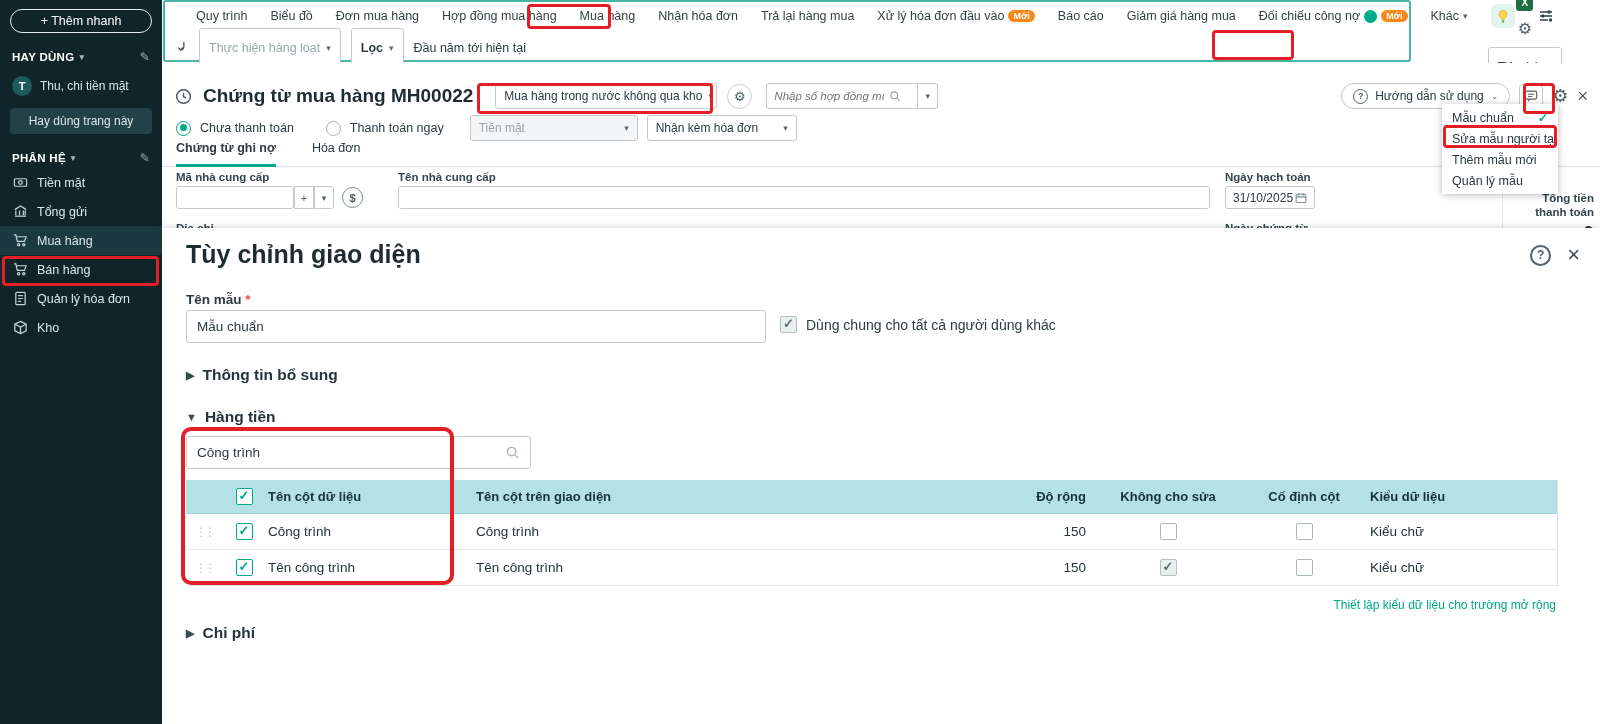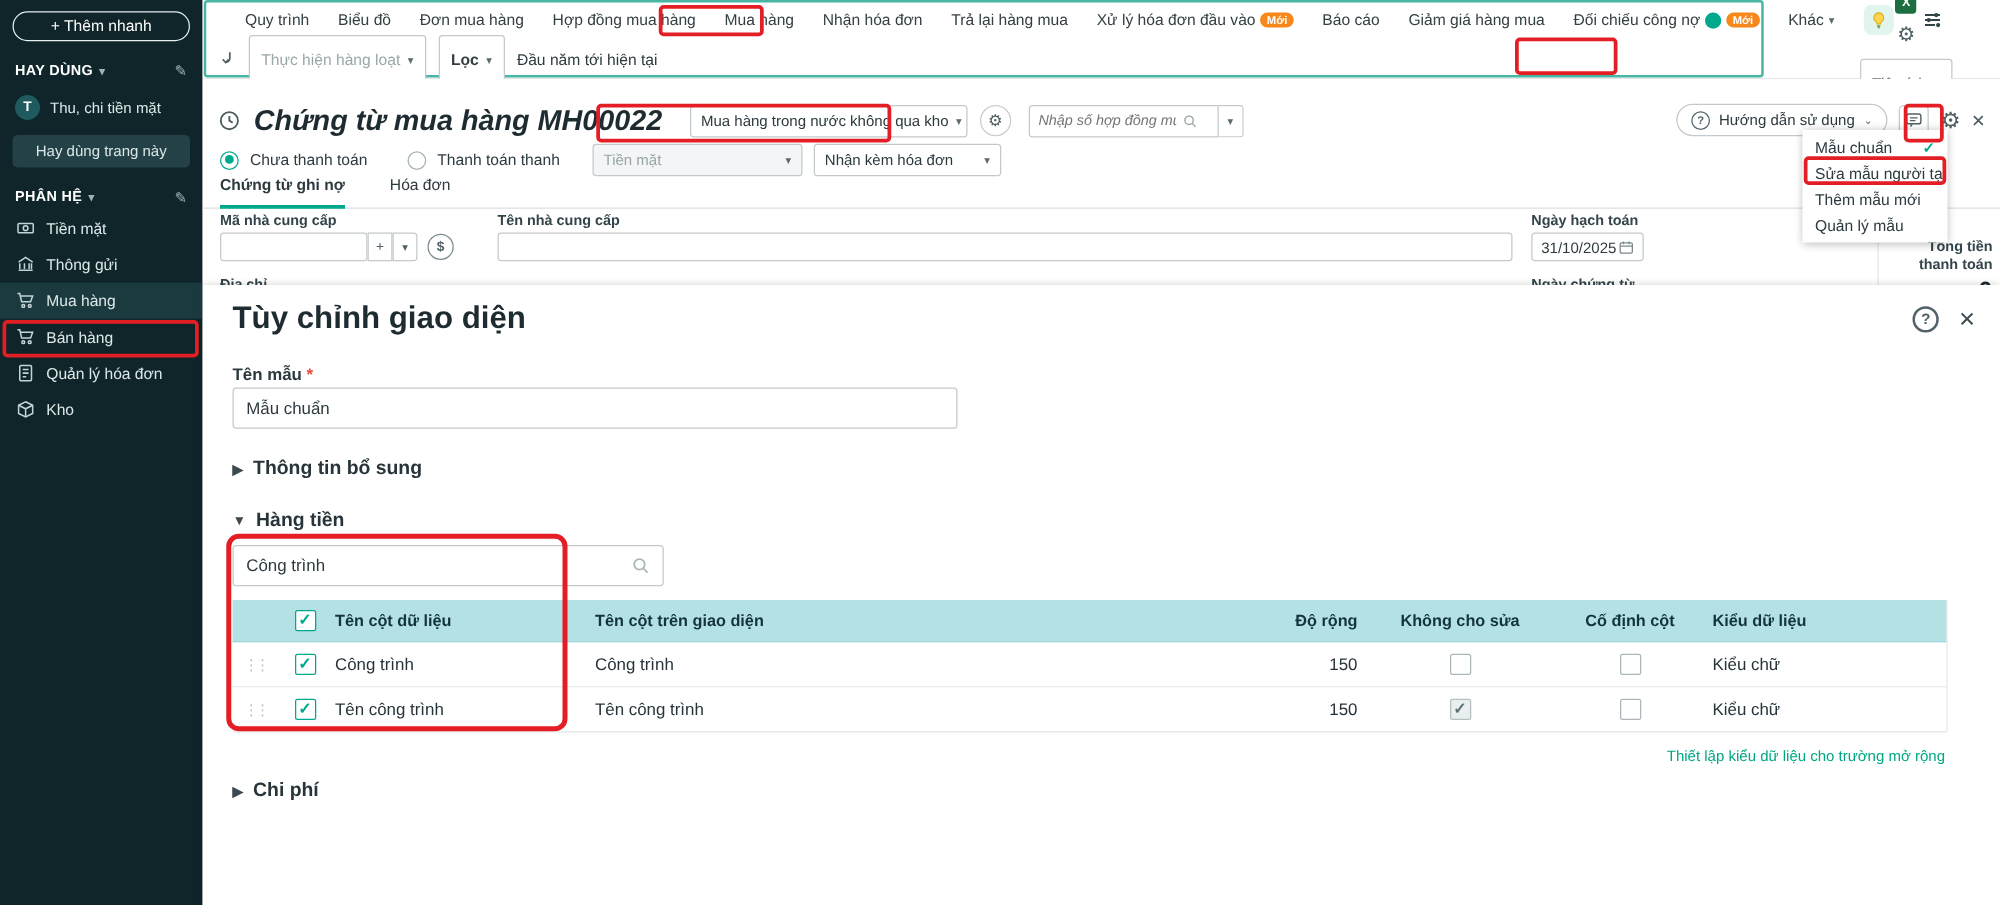--- a/index.html
+++ b/index.html
@@ -39,21 +39,21 @@
   .search-box input { border:none; outline:none; width:60px; font-size:11.5px; font-style:italic; color:#9aa7aa; background:transparent; font-family:"Liberation Sans",sans-serif;}
   .gear-glyph { font-size:16px; color:#506064; line-height:1; }
   .excel-ic { width:17px; height:17px; background:#1d6f42; border-radius:3px; color:#fff; font-size:10px; font-weight:bold; display:flex; align-items:center; justify-content:center; }
   .btn-teal { height:26px; background:#00a98e; border-radius:3px; color:#fff; font-size:12.5px; font-weight:bold; display:flex; align-items:center; padding:0 10px; gap:8px; cursor:pointer; }
   .btn-teal .vdiv { width:1px; height:15px; background:rgba(255,255,255,.55); }
   .btn-ai { height:26px; background:#0a6cf5; border-radius:13px; color:#fff; font-size:12.5px; font-weight:bold; display:flex; align-items:center; padding:0 12px; gap:6px; cursor:pointer; }
 
   
   .doc { position:absolute; left:162px; top:63px; right:0; height:165px; background:#fff; }
   .doc-head { position:absolute; left:12px; top:20px; display:flex; align-items:center; gap:10px; }
-  .doc-title { font-size:23px; font-weight:bold; color:#1e2b30;font-style:italic; }
+  .doc-title { font-size:19px; font-weight:bold; color:#1e2b30; }
   .sel { height:26px; border:1px solid #c3c9cc; border-radius:3px; background:#fff; display:flex; align-items:center; justify-content:space-between; padding:0 8px; font-size:12px; color:#2c3a3f; cursor:pointer; gap:6px; white-space:nowrap; }
   .sel.disabled { background:#f3f5f6; color:#98a4a7; }
   .gear-circle { width:25px; height:25px; border:1px solid #c8cdd0; border-radius:50%; display:flex; align-items:center; justify-content:center; }
   .contract { width:152px; height:26px; border:1px solid #c3c9cc; border-radius:3px 0 0 3px; display:flex; align-items:center; padding:0 7px; gap:5px; }
   .contract input { border:none; outline:none; width:110px; font-size:11.5px; font-style:italic; color:#9aa7aa; font-family:"Liberation Sans",sans-serif; }
   .contract-caret { width:20px; height:26px; border:1px solid #c3c9cc; border-left:none; border-radius:0 3px 3px 0; display:flex; align-items:center; justify-content:center; font-size:9px; color:#5a6a6e; cursor:pointer; }
   .doc-right { position:absolute; right:12px; top:20px; display:flex; align-items:center; gap:9px; }
   .help-pill { height:26px; border:1px solid #c3c9cc; border-radius:13px; display:flex; align-items:center; gap:7px; padding:0 11px; font-size:12px; cursor:pointer; }
   .qcircle { width:15px; height:15px; border:1.4px solid #51626a; border-radius:50%; display:flex; align-items:center; justify-content:center; font-size:9px; font-weight:bold; color:#51626a; }
   .chat-ic { width:24px; height:24px; border:1px solid #c3c9cc; border-radius:4px; display:flex; align-items:center; justify-content:center; }
@@ -160,21 +160,21 @@
         <span>Tiền mặt</span>
       </div>
       <div class="side-item">
         <span class="sicon">
             <svg width="15" height="15" viewBox="0 0 16 16">
               <path d="M2 6l6-4 6 4"></path>
               <path d="M3 7v5M7 7v5M11 7v5M13 7v5"></path>
               <path d="M2 13h12"></path>
             </svg>
           </span>
-        <span>Thông gửi</span>
+        <span>Tổng gửi</span>
       </div>
       <div class="side-item active">
         <span class="sicon">
             <svg width="15" height="15" viewBox="0 0 16 16">
               <path d="M1 2h2l1.6 7h7.6l1.8-5H4"></path>
               <circle cx="6" cy="12.5" r="1.2"></circle>
               <circle cx="11.5" cy="12.5" r="1.2"></circle>
             </svg>
           </span>
         <span>Mua hàng</span>
@@ -375,21 +375,21 @@
       </span>
       <span class="gear-glyph" style="font-size:18px">⚙</span>
       <span class="close-x">×</span>
     </div>
 
     <div class="radio-row">
       <span class="radio on"></span>
       <span>Chưa thanh toán</span>
       <span style="width:14px"></span>
       <span class="radio"></span>
-      <span>Thanh toán thanh</span>
+      <span>Thanh toán ngay</span>
       <span style="width:8px"></span>
       <div class="sel disabled" style="width:168px">
         <span>Tiền mặt</span>
         <span class="caret-sm">▾</span>
       </div>
       <div class="sel" style="width:150px">
         <span>Nhận kèm hóa đơn</span>
         <span class="caret-sm">▾</span>
       </div>
     </div>
@@ -452,20 +452,24 @@
       <span class="qcircle-lg">?</span>
       <span class="close-x-lg">×</span>
     </div>
 
     <div class="m-label">
       <span>Tên mẫu</span>
       <span class="req">*</span>
     </div>
     <div class="m-input">Mẫu chuẩn</div>
 
+    <div class="m-share">
+      <span class="cb gray-checked"></span>
+      <span>Dùng chung cho tất cả người dùng khác</span>
+    </div>
 
     <div class="section-hd" style="top:138px;">
       <span class="tri">▶</span>
       <span>Thông tin bổ sung</span>
     </div>
 
     <div class="section-hd" style="top:180px;">
       <span class="tri">▼</span>
       <span>Hàng tiền</span>
     </div>

